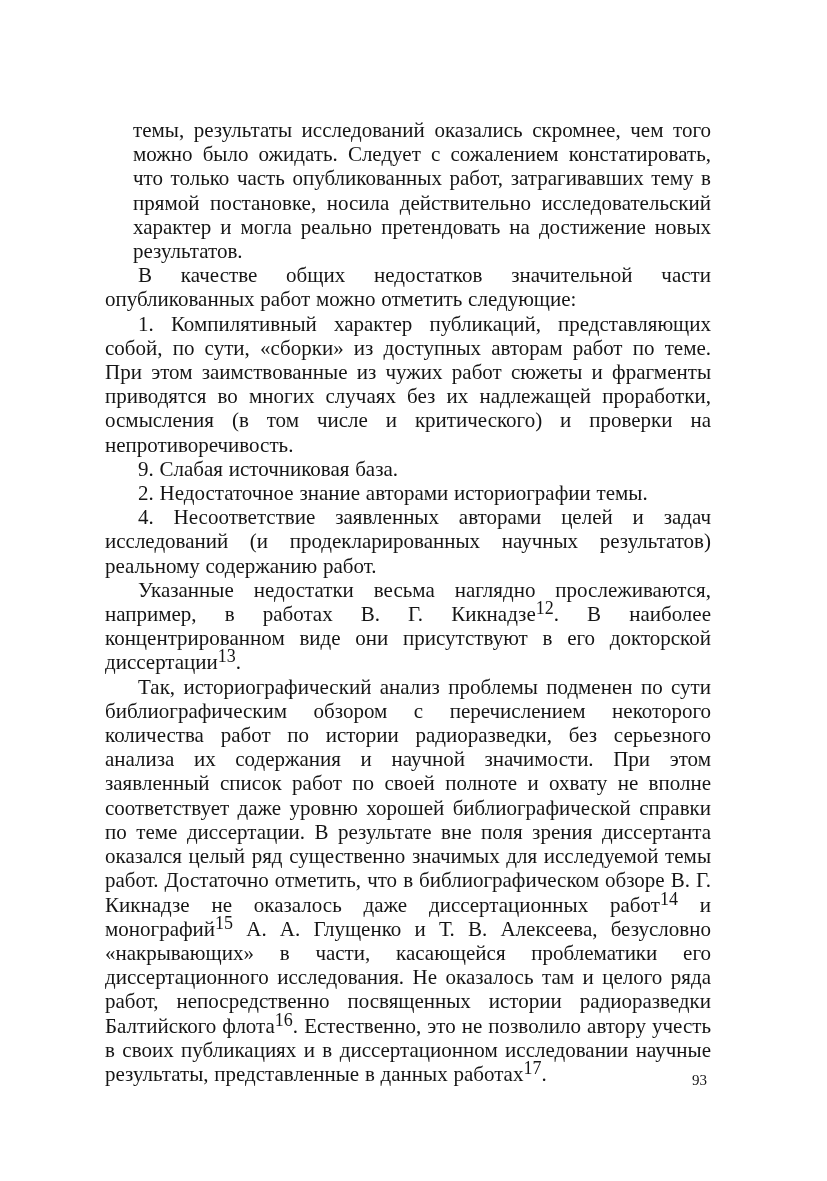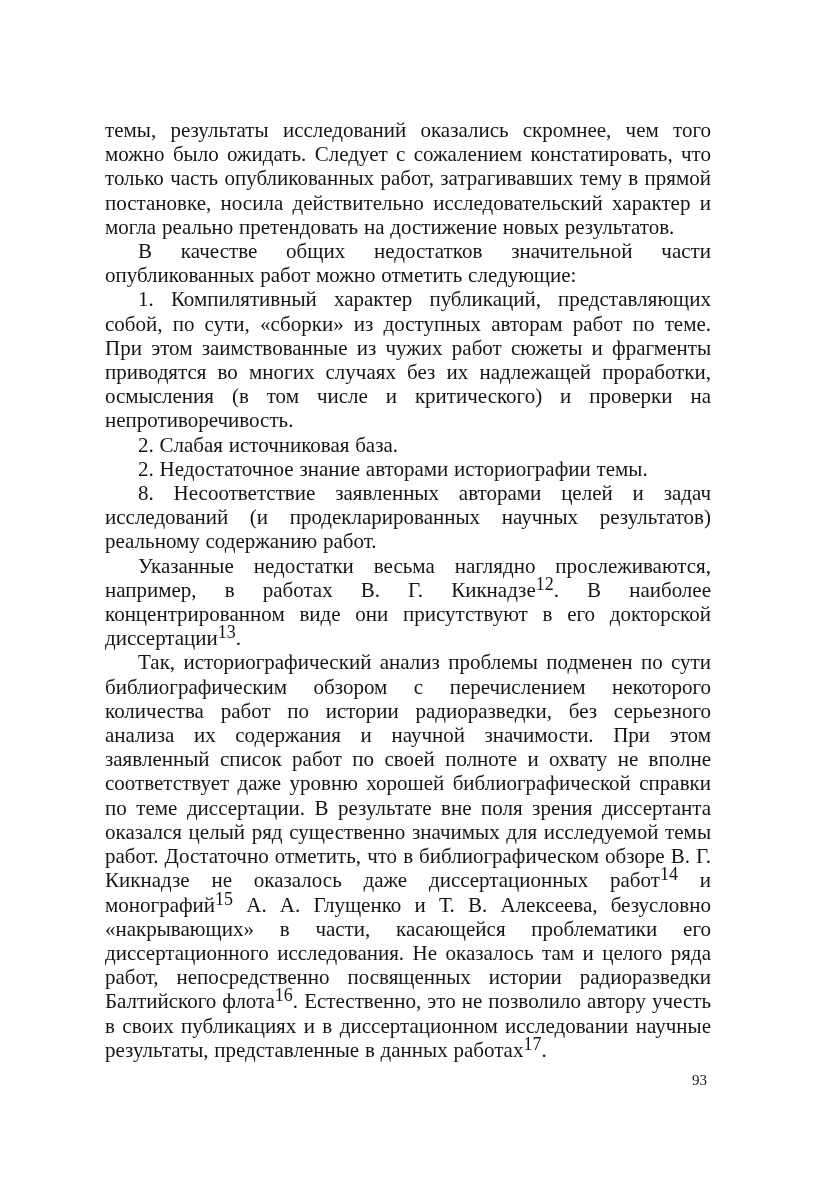--- a/index.html
+++ b/index.html
@@ -32,20 +32,21 @@
     padding: 0;
     font-size: 21px;
     line-height: 24.2px;
     text-align: justify;
     text-indent: 33px;
     color: #151515;
     word-spacing: 0.5px;
   }
   .text-block p.no-indent {
     text-indent: 0;
+    margin-left: 28px;
   }
   .text-block sup {
     font-size: 18px;
     line-height: 0;
     vertical-align: baseline;
     position: relative;
     top: -7px;
     letter-spacing: 0;
   }
   .folio {
@@ -60,20 +61,20 @@
   }
 </style>
 </head>
 <body>
 
 <div class="page">
   <main class="text-block">
       <p class="no-indent">темы, результаты исследований оказались скромнее, чем того можно было ожидать. Следует с сожалением констатировать, что только часть опубликованных работ, затрагивавших тему в прямой постановке, носила действительно исследовательский характер и могла реально претендовать на достижение новых результатов.</p>
       <p>В качестве общих недостатков значительной части опубликованных работ можно отметить следующие:</p>
       <p>1. Компилятивный характер публикаций, представляющих собой, по сути, «сборки» из доступных авторам работ по теме. При этом заимствованные из чужих работ сюжеты и фрагменты приводятся во многих случаях без их надлежащей проработки, осмысления (в том числе и критического) и проверки на непротиворечивость.</p>
-      <p>2. Слабая источниковая база.</p>
+      <p>9. Слабая источниковая база.</p>
       <p>2. Недостаточное знание авторами историографии темы.</p>
-      <p>8. Несоответствие заявленных авторами целей и задач исследований (и продекларированных научных результатов) реальному содержанию работ.</p>
+      <p>4. Несоответствие заявленных авторами целей и задач исследований (и продекларированных научных результатов) реальному содержанию работ.</p>
       <p>Указанные недостатки весьма наглядно прослеживаются, например, в работах В. Г. Кикнадзе<sup>12</sup>. В наиболее концентрированном виде они присутствуют в его докторской диссертации<sup>13</sup>.</p>
       <p>Так, историографический анализ проблемы подменен по сути библиографическим обзором с перечислением некоторого количества работ по истории радиоразведки, без серьезного анализа их содержания и научной значимости. При этом заявленный список работ по своей полноте и охвату не вполне соответствует даже уровню хорошей библиографической справки по теме диссертации. В результате вне поля зрения диссертанта оказался целый ряд существенно значимых для исследуемой темы работ. Достаточно отметить, что в библиографическом обзоре В. Г. Кикнадзе не оказалось даже диссертационных работ<sup>14</sup> и монографий<sup>15</sup> А. А. Глущенко и Т. В. Алексеева, безусловно «накрывающих» в части, касающейся проблематики его диссертационного исследования. Не оказалось там и целого ряда работ, непосредственно посвященных истории радиоразведки Балтийского флота<sup>16</sup>. Естественно, это не позволило автору учесть в своих публикациях и в диссертационном исследовании научные результаты, представленные в данных работах<sup>17</sup>.</p>
     </main>
   <div class="folio">93</div>
 </div>
 
 </body></html>

